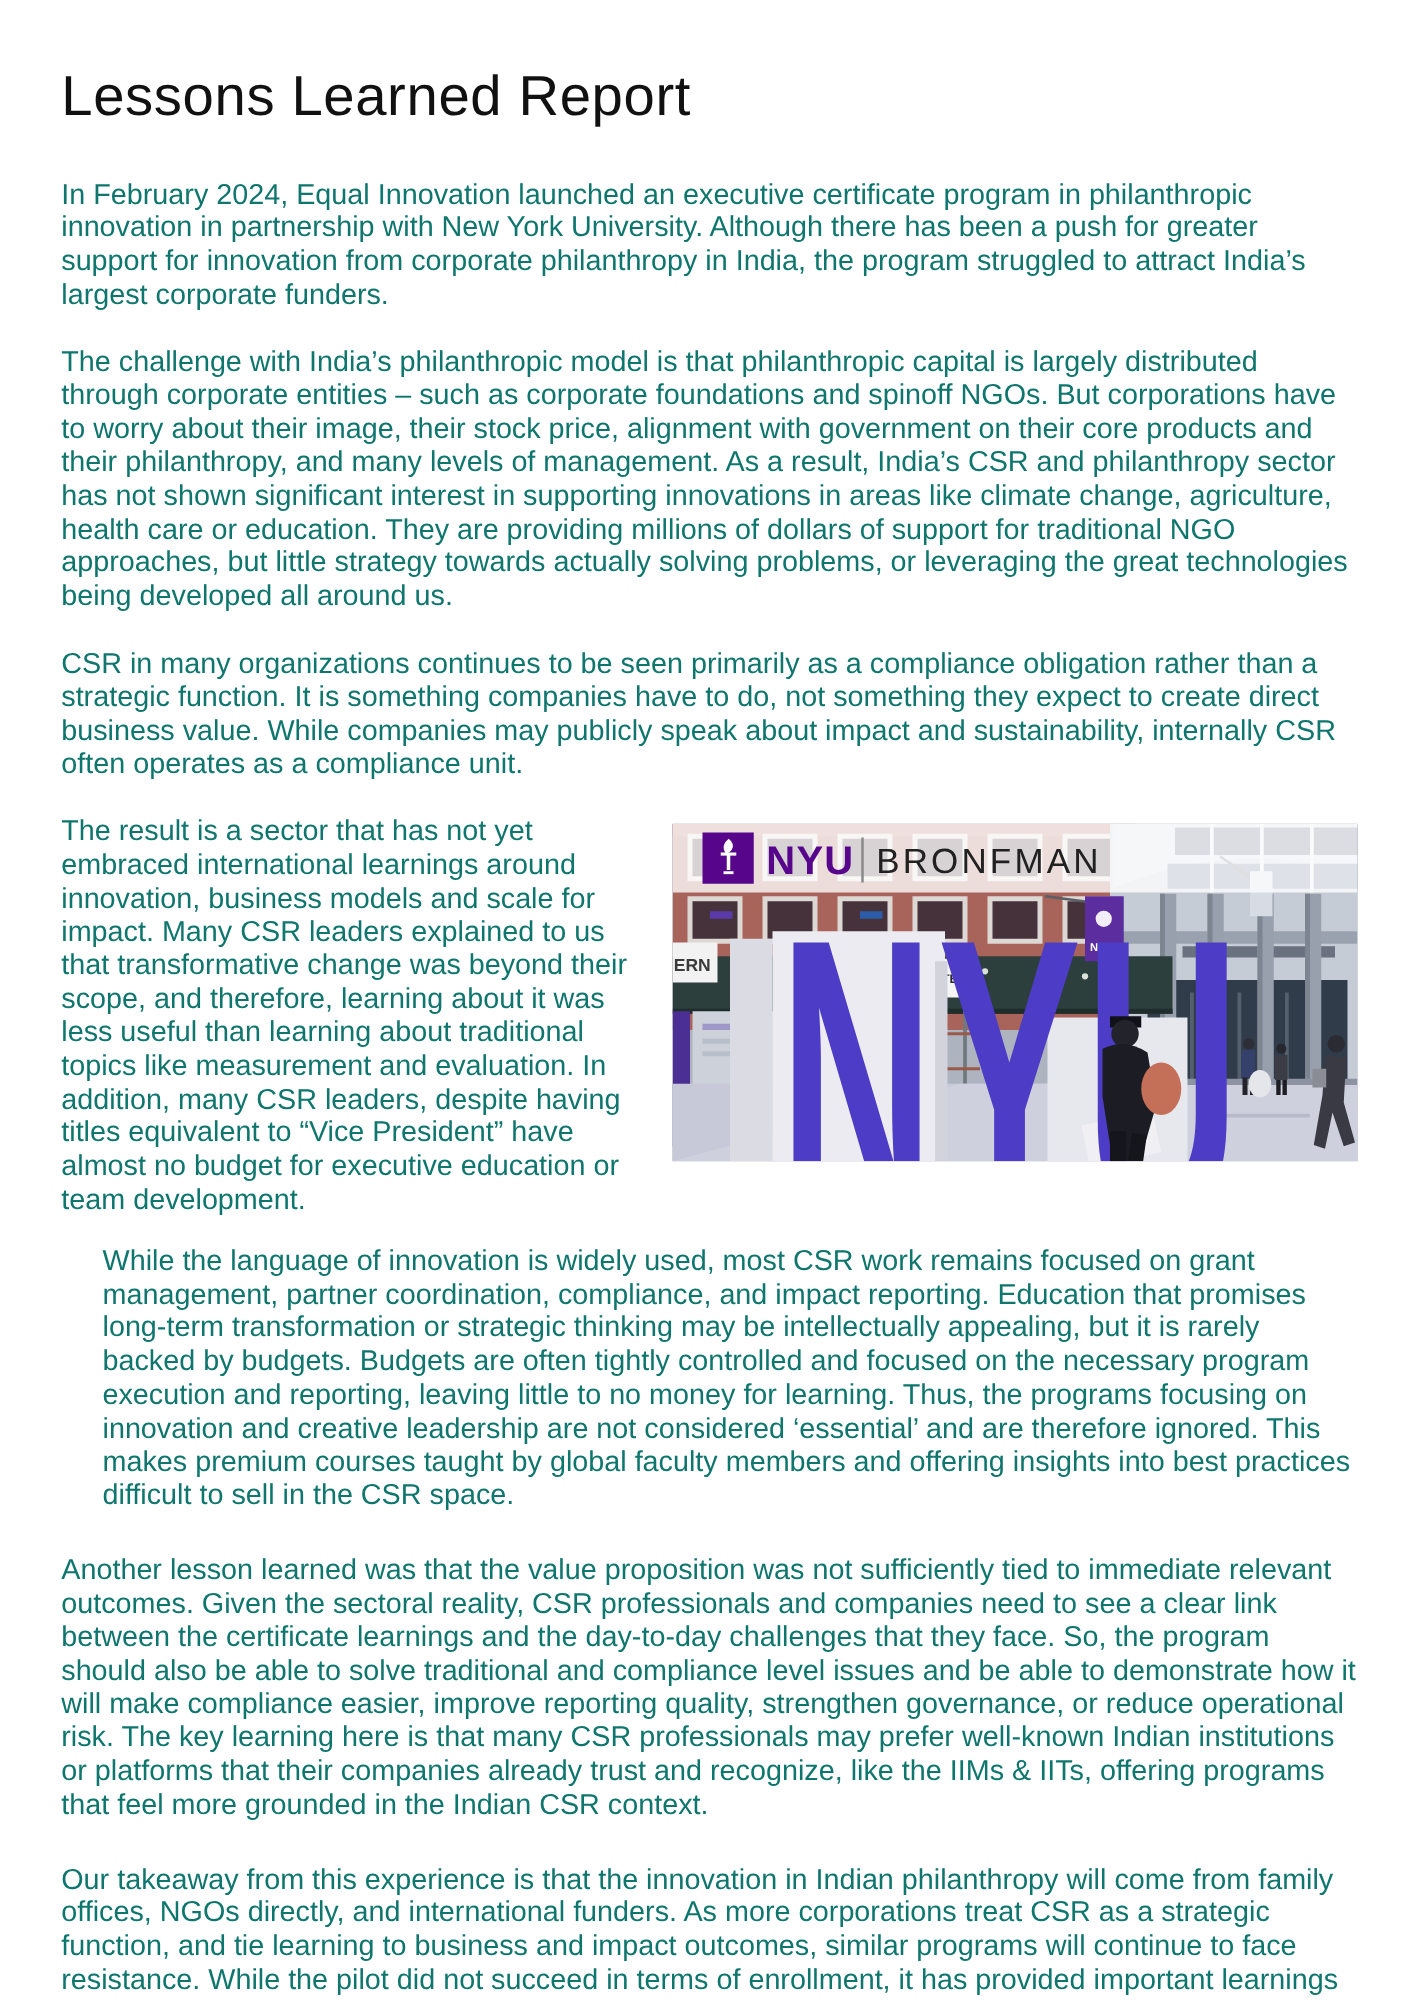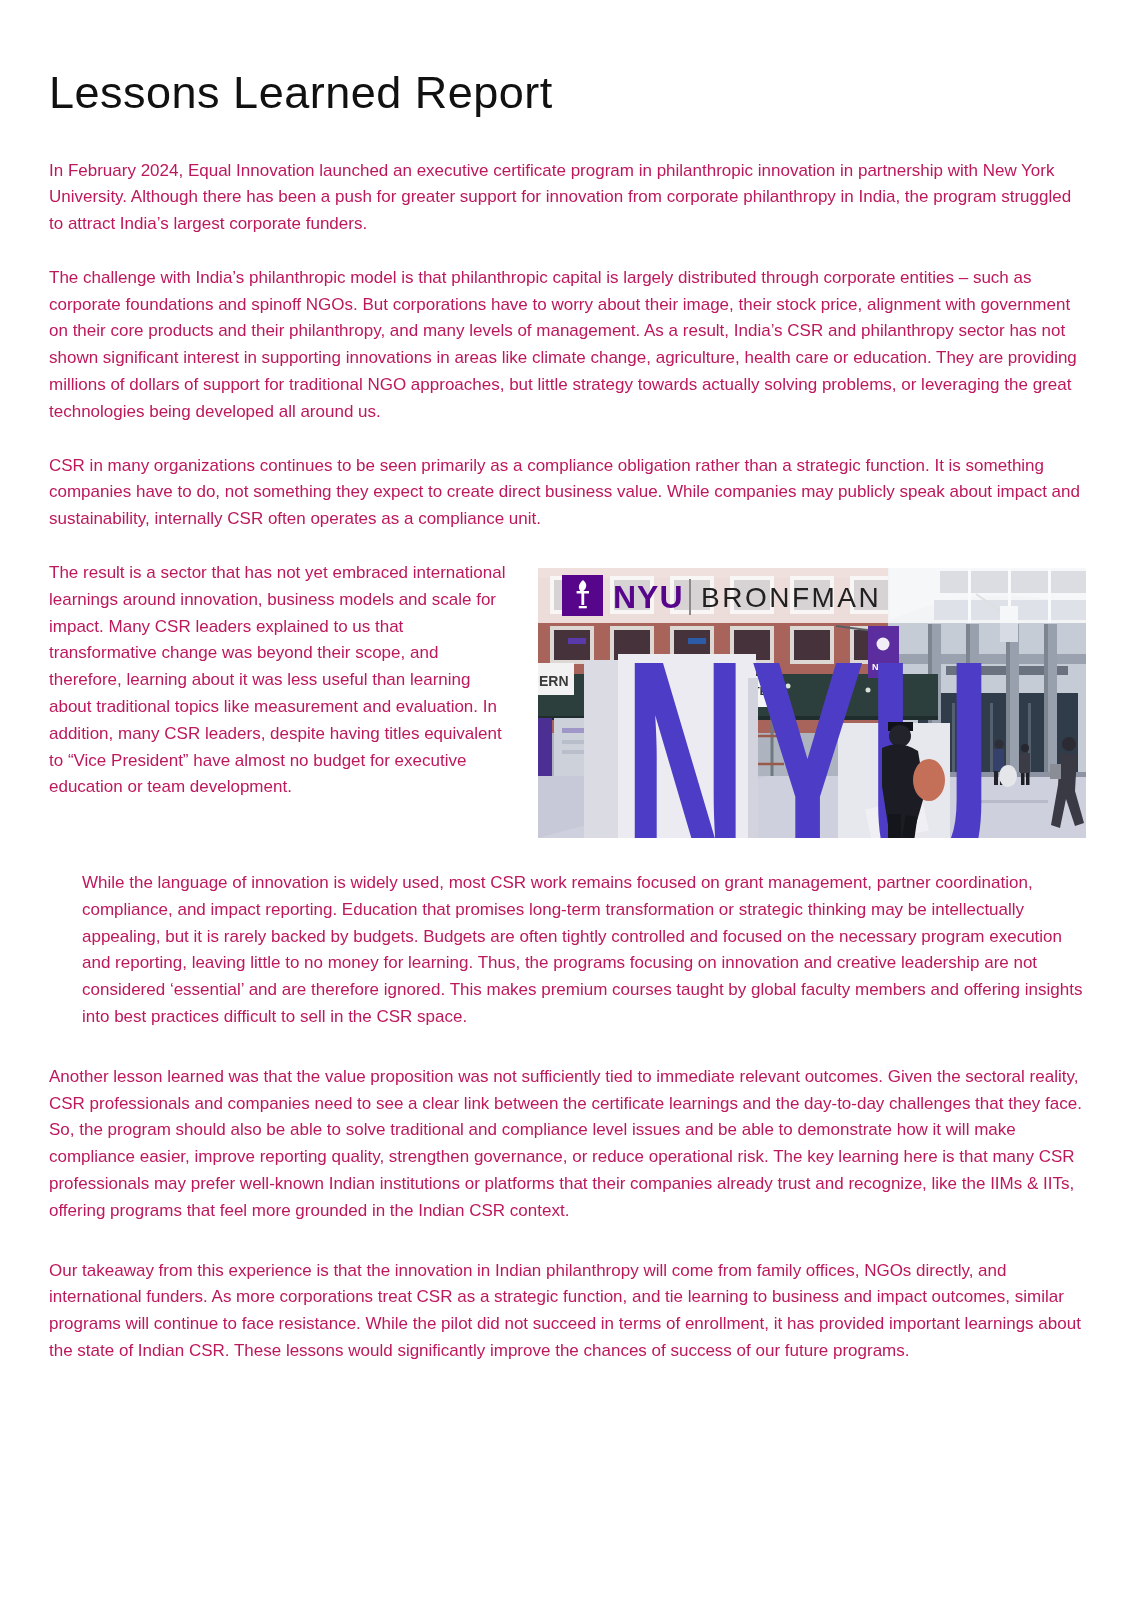--- a/index.html
+++ b/index.html
@@ -1,26 +1,26 @@
 <!DOCTYPE html>
 <html><head>
 <meta charset="utf-8">
 <style>
   html,body{margin:0;padding:0;background:#ffffff;}
   .page{
     width:1131px;height:1600px;box-sizing:border-box;
-    padding:68px 45px 0 49px;background:#ffffff;overflow:hidden;
+    padding:52px 45px 0 49px;background:#ffffff;overflow:hidden;
     font-family:"Liberation Sans",sans-serif;color:#1b1b1b;
   }
   .doc-title{
     font-size:45px;font-weight:500;letter-spacing:0.5px;color:#111;
     margin:0 0 40px 0;line-height:1.1;
   }
   .para{
-    font-size:17px;line-height:26.8px;margin:0 0 27px 0;color:#be185d;
+    font-size:23px;line-height:26.8px;margin:0 0 27px 0;color:#0f766e;
     max-width:1040px;
   }
   .para.clear{clear:both;padding-top:12px;margin-left:33px;}
   .figure-wrap{
     float:right;width:548px;height:270px;overflow:hidden;
     margin:8px 0 10px 30px;background:#aeb3c0;
   }
   .figure-wrap svg{display:block;}
 </style>
 </head>

